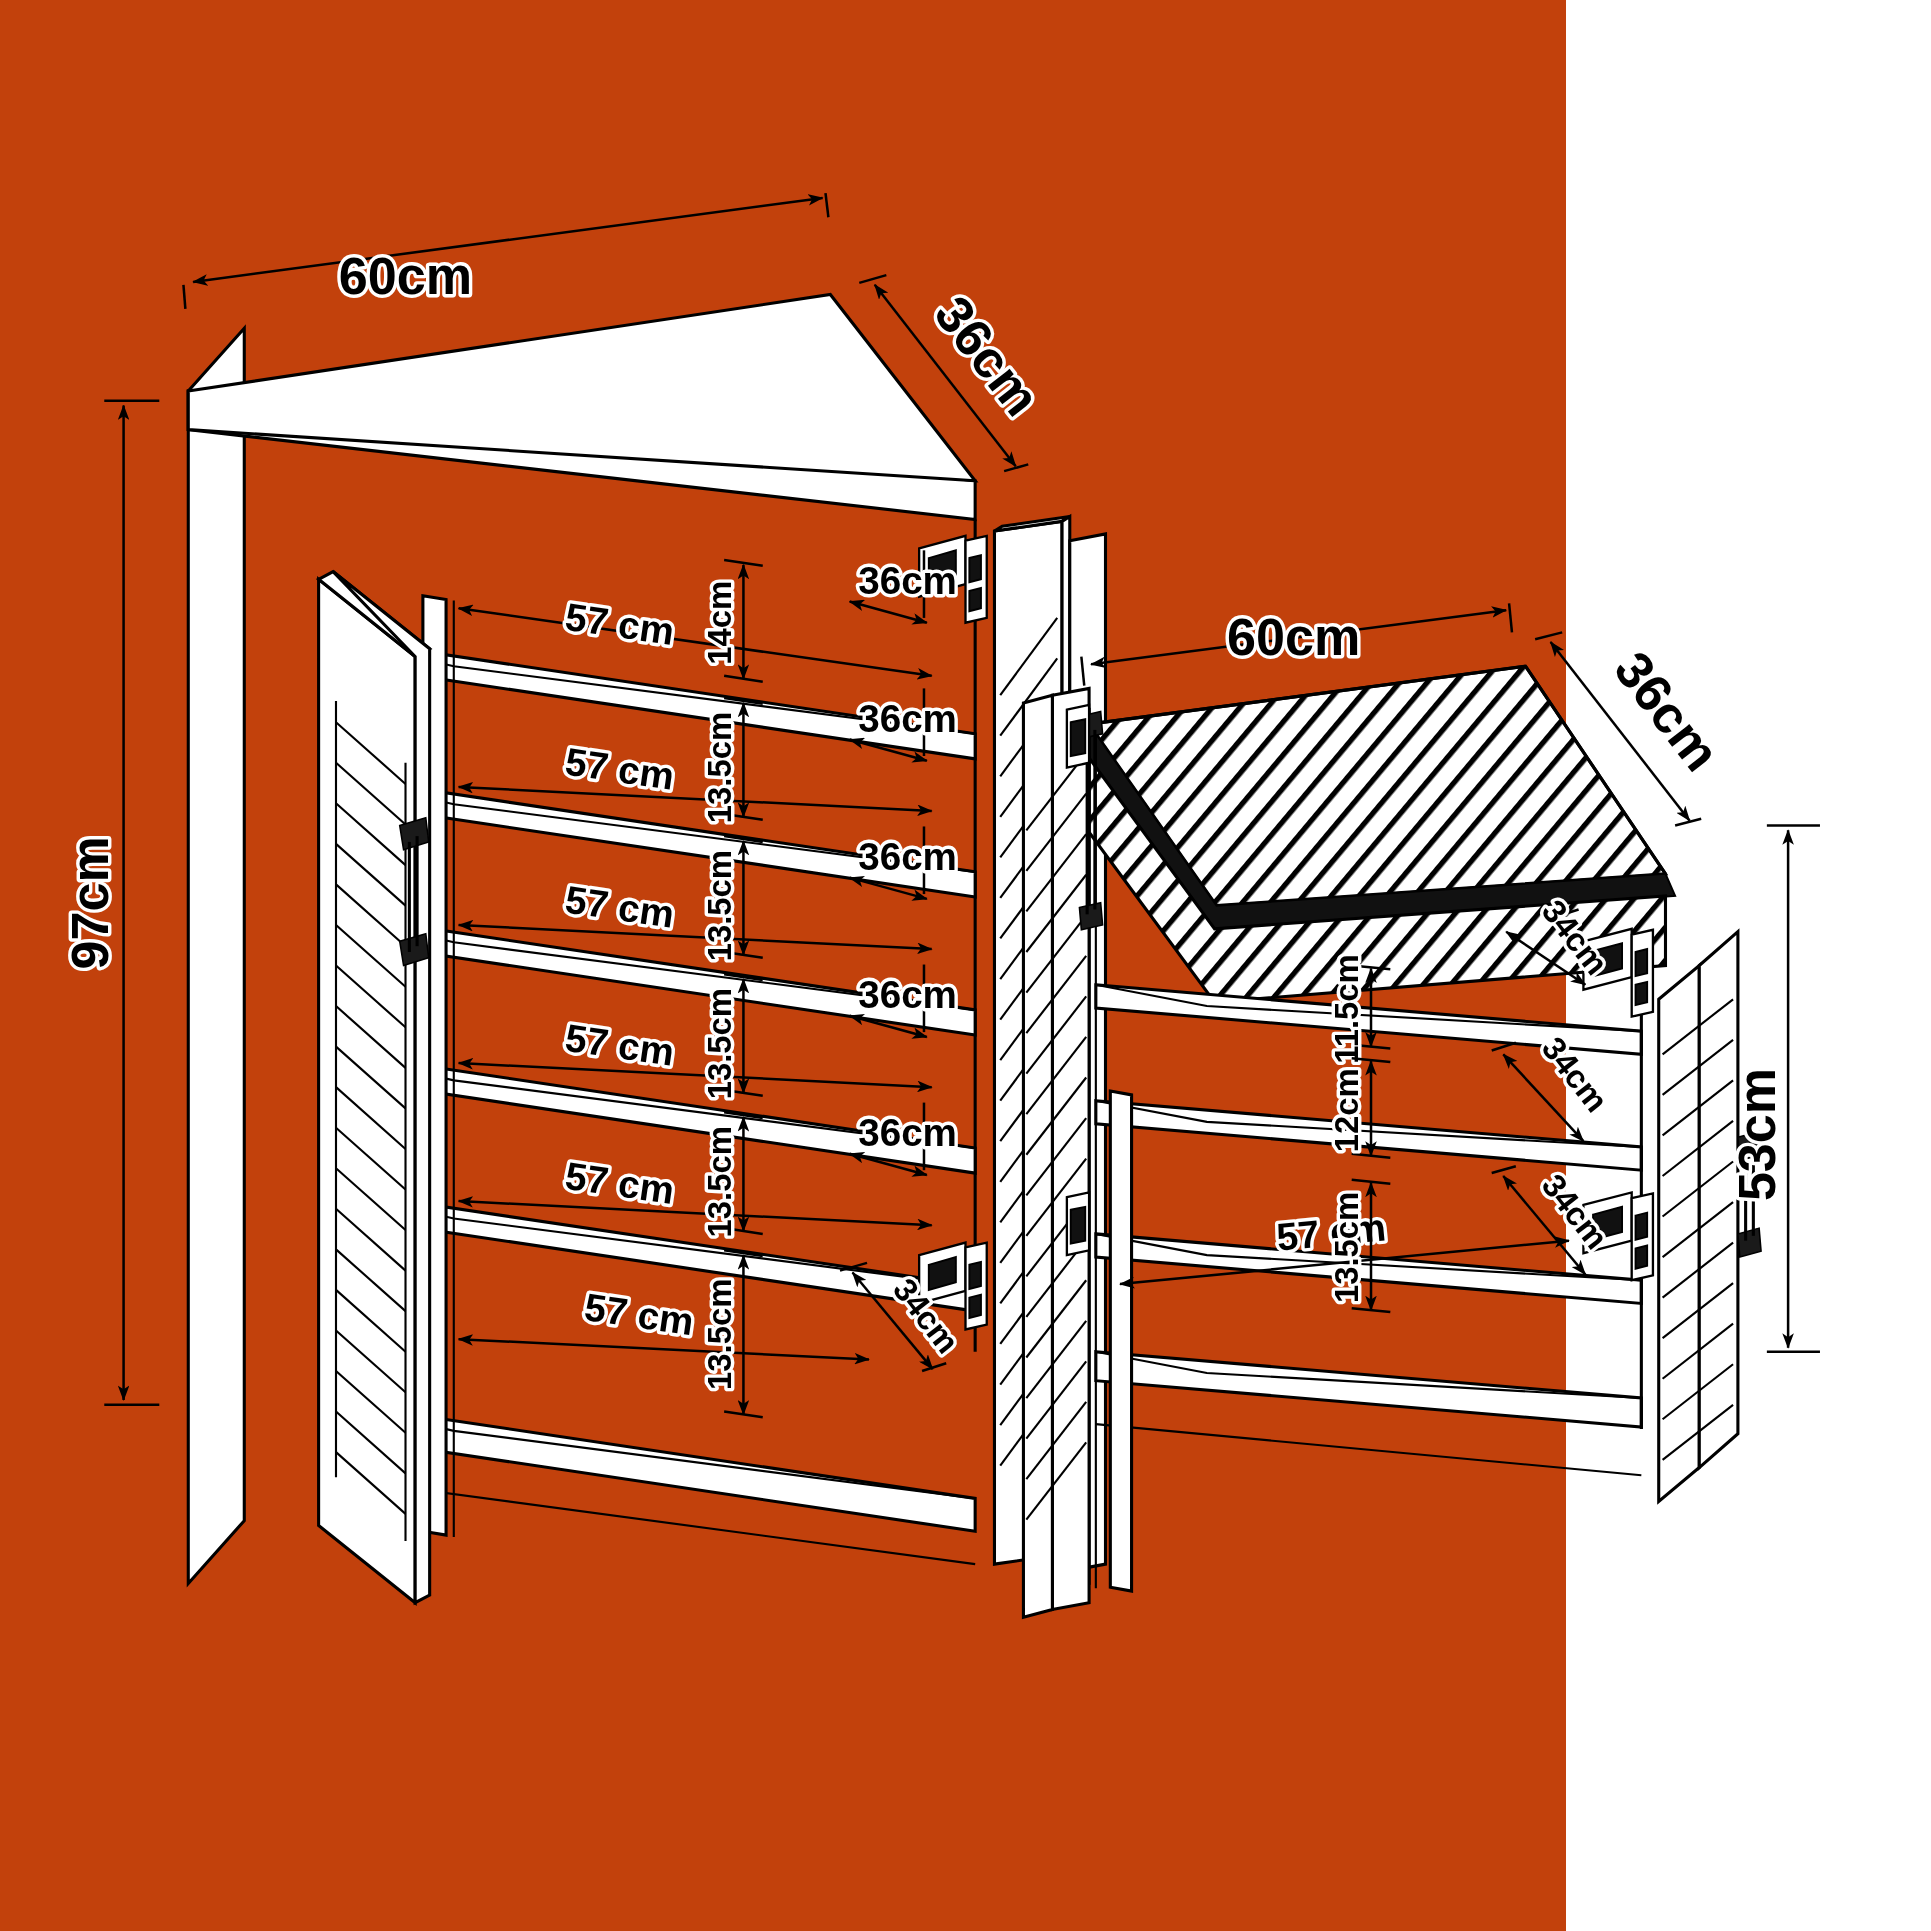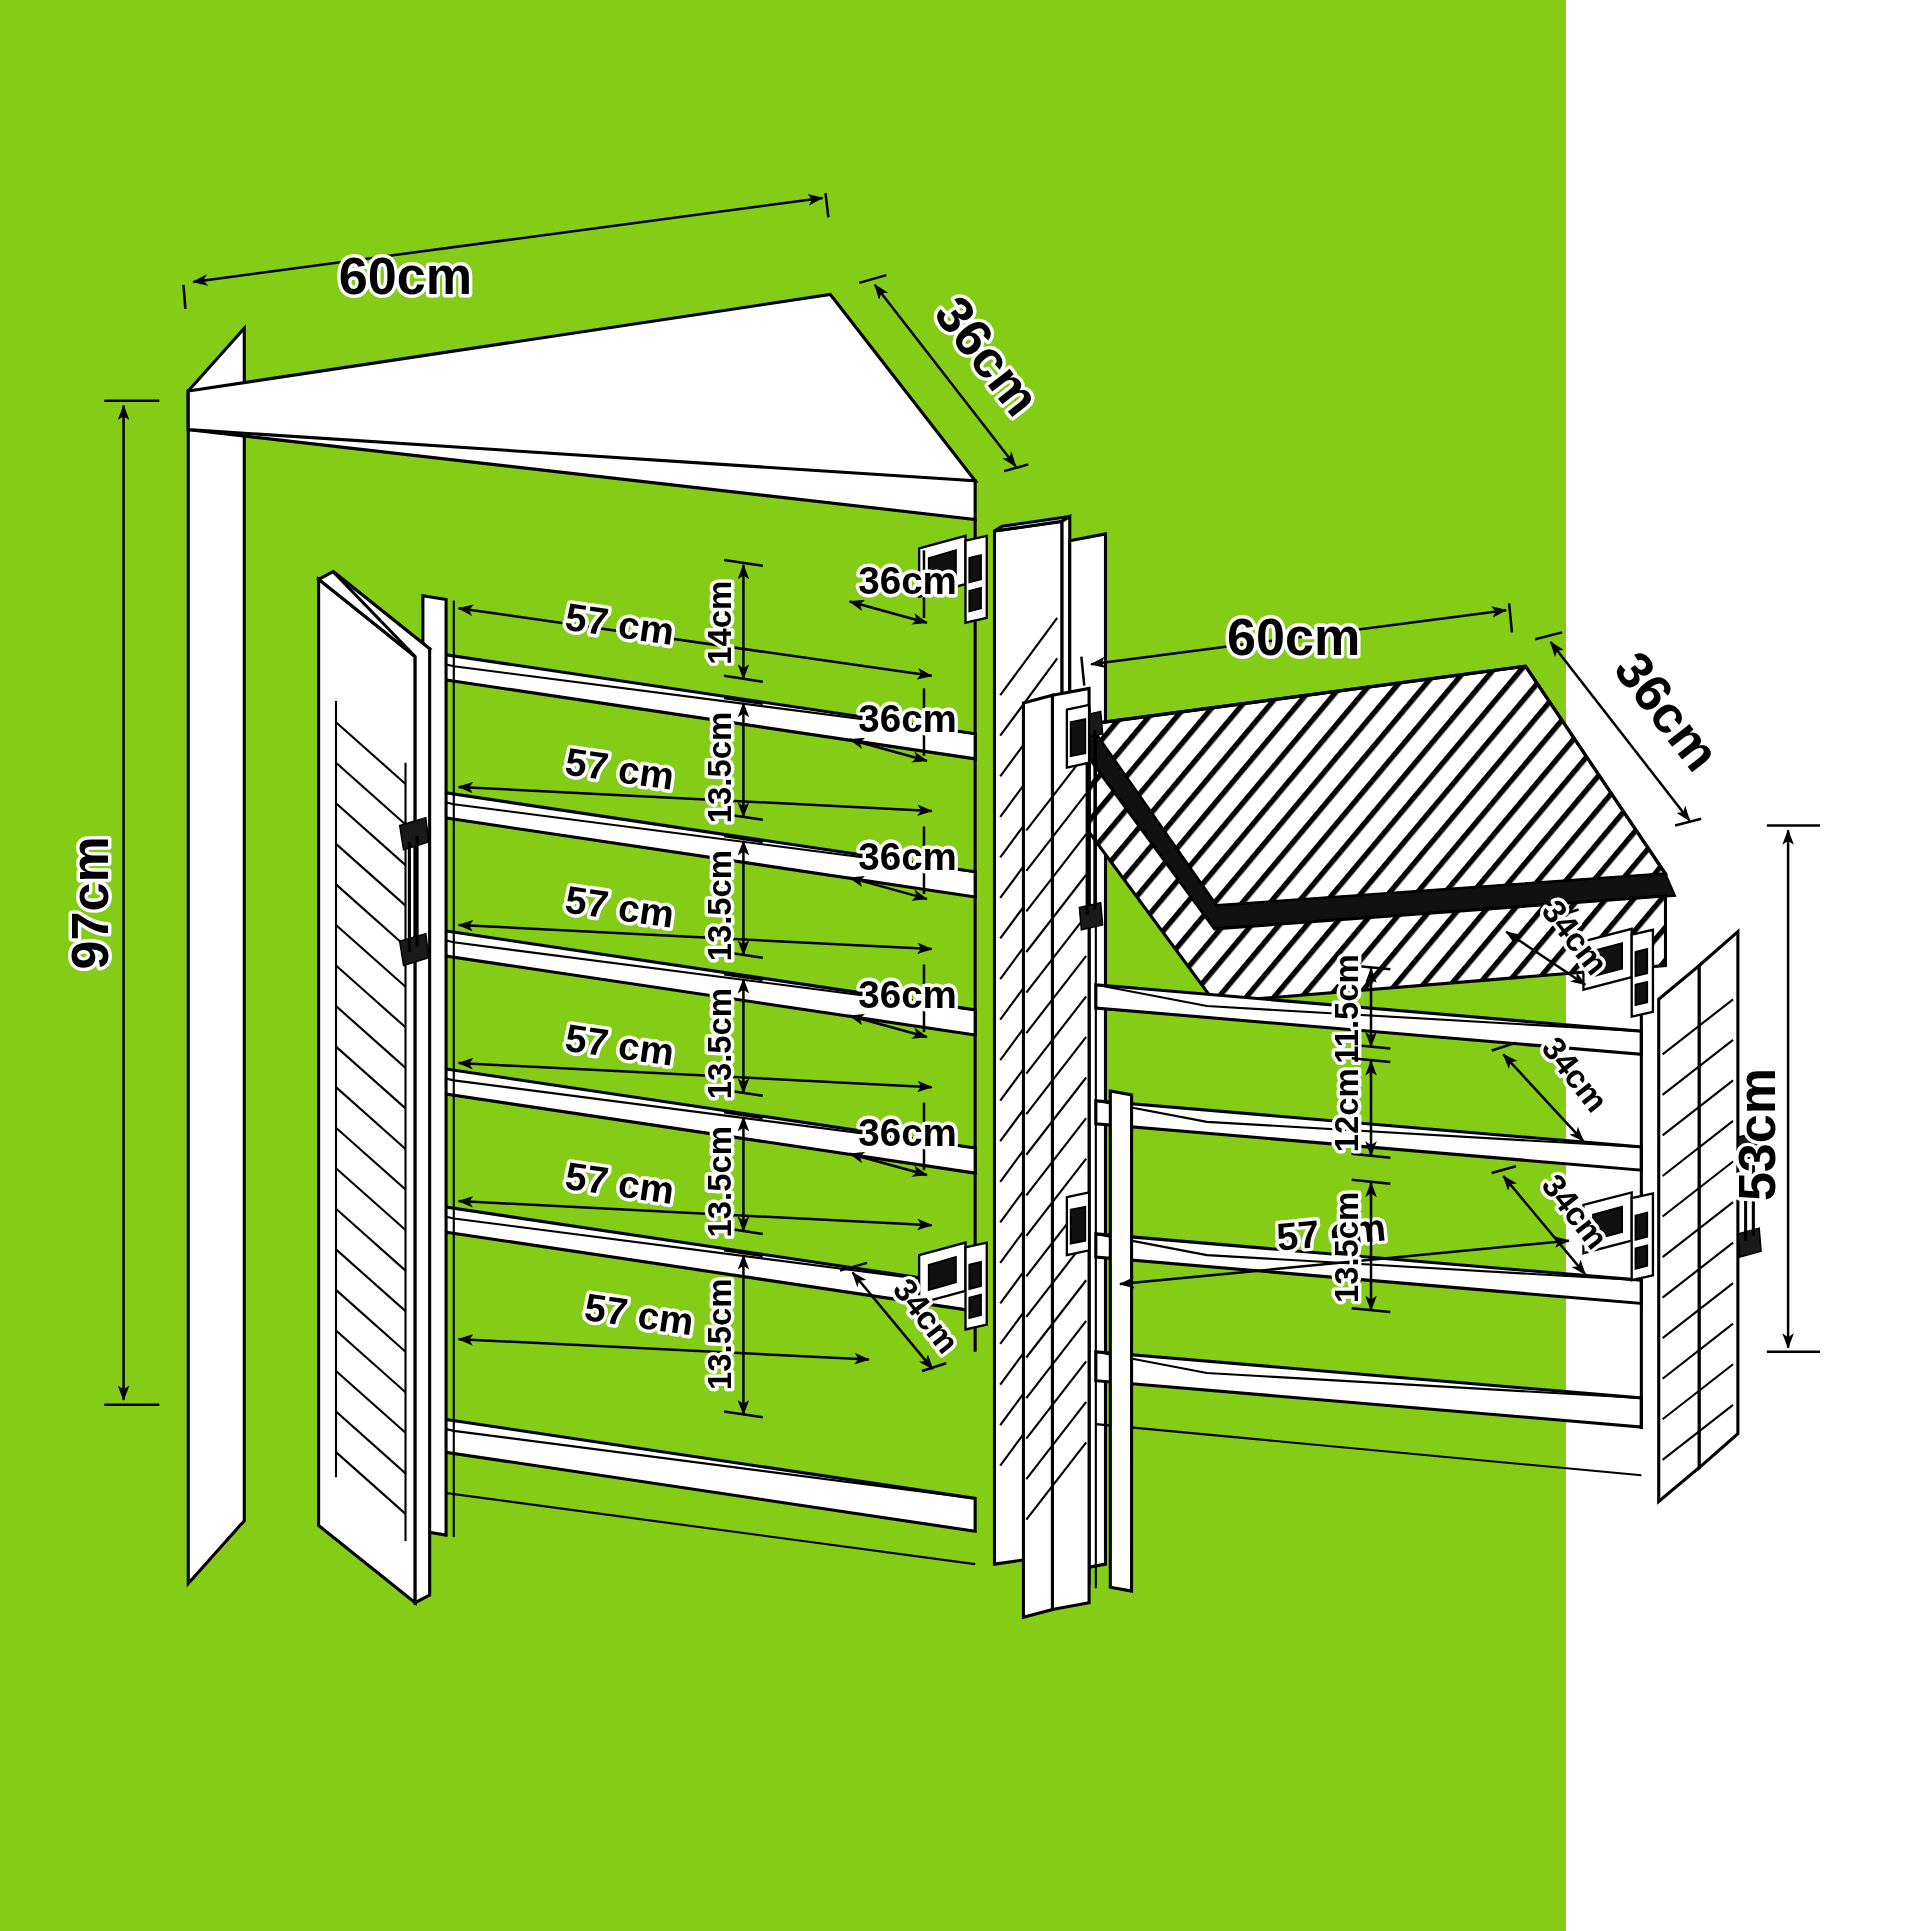--- a/index.html
+++ b/index.html
@@ -10,21 +10,21 @@
   body {
     width: 1931px;
     height: 1931px;
     font-family: "Liberation Sans", sans-serif;
     overflow: hidden;
   }
   #stage {
     position: relative;
     width: 1566px;
     height: 1931px;
-    background: #84cc16;
+    background: #c2410c;
     text-align: center;
   }
   #drawing {
     position: absolute;
     left: 0;
     top: 0;
     width: 1931px;
     height: 1931px;
   }
   .dimtext {

